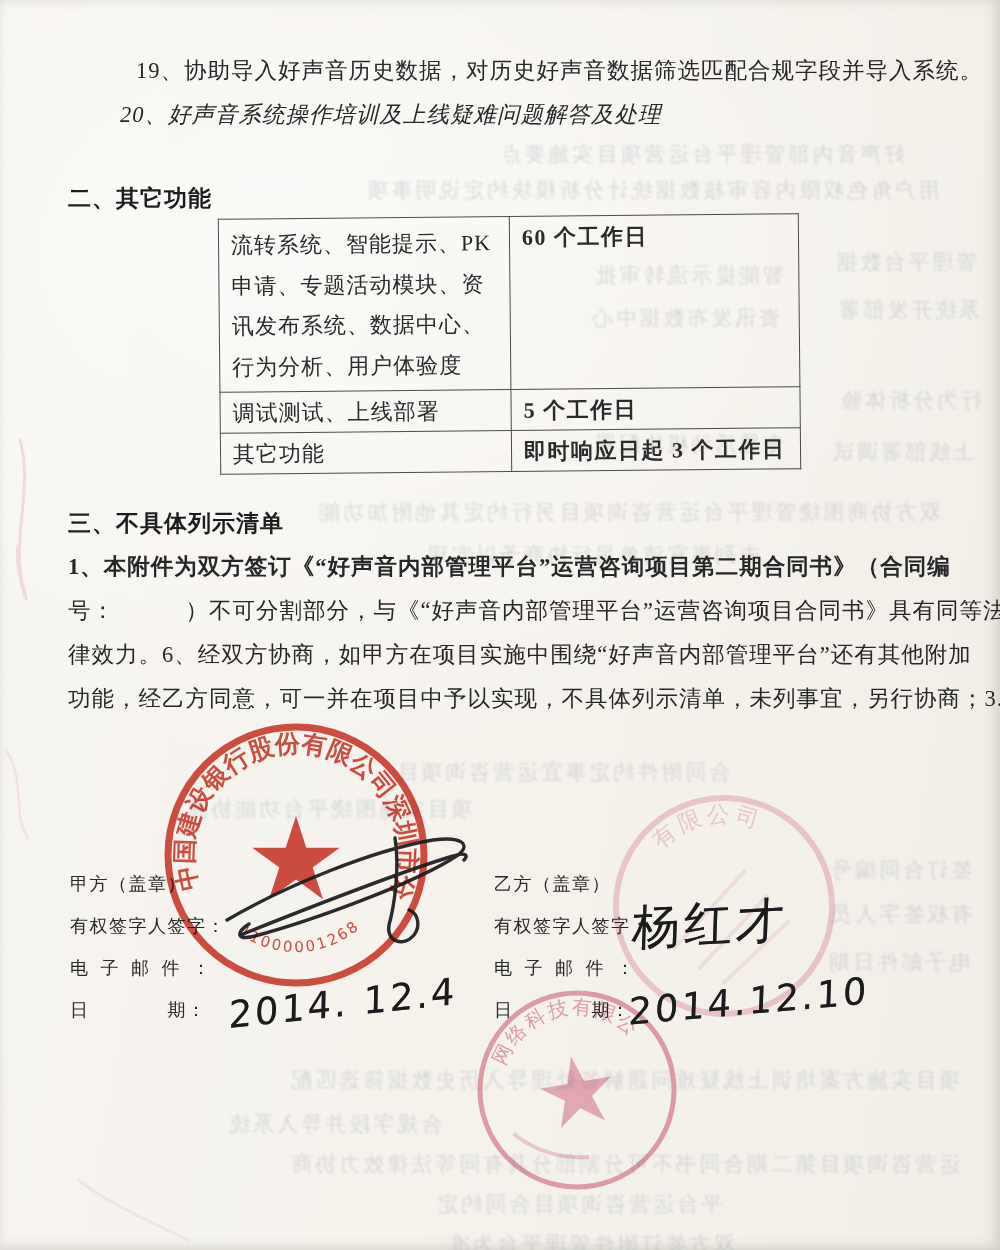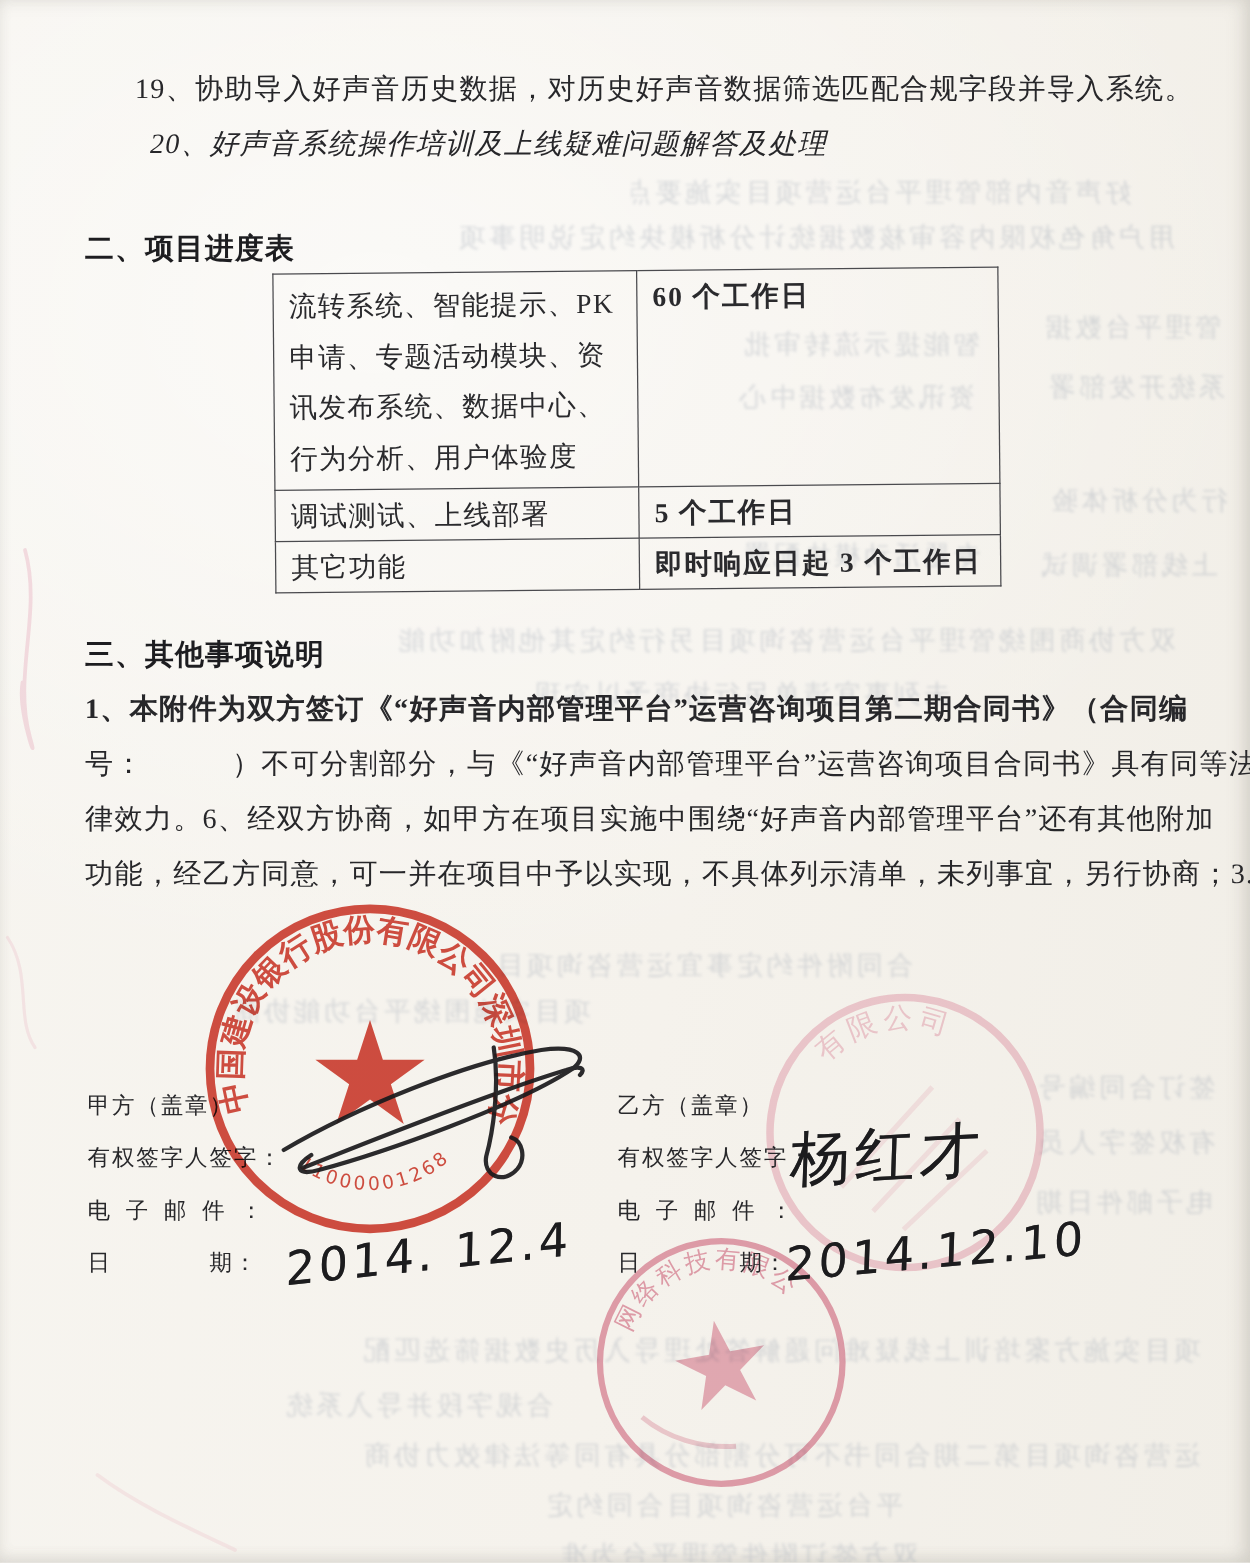--- a/index.html
+++ b/index.html
@@ -77,43 +77,43 @@
     </div>
 
   <svg style="left:0;top:420px;" width="60" height="420" viewBox="0 0 60 420">
     <path d="M20,20 C34,70 10,120 24,170 C32,198 14,150 18,126" fill="none" stroke="#e39fb2" stroke-width="3" opacity=".33" stroke-linecap="round"></path>
     <path d="M6,330 C26,360 12,395 28,418" fill="none" stroke="#e7abbc" stroke-width="2.5" opacity=".25" stroke-linecap="round"></path>
   </svg>
   <svg style="left:60px;top:1170px;" width="140" height="80" viewBox="0 0 140 80">
     <path d="M18,10 C50,34 90,52 128,70" fill="none" stroke="#e7abbc" stroke-width="3" opacity=".22" stroke-linecap="round"></path>
   </svg>
 
-  <div class="txt" style="left:108px;top:55px;">19、协助导入好声音历史数据，对历史好声音数据筛选匹配合规字段并导入系统。</div>
+  <div class="txt" style="left:136px;top:55px;">19、协助导入好声音历史数据，对历史好声音数据筛选匹配合规字段并导入系统。</div>
   <div class="txt" style="left:120px;top:99px;font-style:italic;">20、好声音系统操作培训及上线疑难问题解答及处理</div>
 
-  <div class="txt heading" style="left:68px;top:183px;">二、项目进度表</div>
+  <div class="txt heading" style="left:68px;top:183px;">二、其它功能</div>
 
   <table id="schedule">
     <tbody>
         <tr>
       <td class="task">流转系统、智能提示、PK 申请、专题活动模块、资讯发布系统、数据中心、行为分析、用户体验度</td>
       <td class="dur">60 个工作日</td>
     </tr>
     <tr>
       <td class="task" style="line-height:30px;">调试测试、上线部署</td>
       <td class="dur">5 个工作日</td>
     </tr>
     <tr>
       <td class="task" style="line-height:30px;">其它功能</td>
       <td class="dur">即时响应日起 3 个工作日</td>
     </tr>
   </tbody>
     </table>
 
-  <div class="txt heading" style="left:68px;top:508px;">三、其他事项说明</div>
+  <div class="txt heading" style="left:68px;top:508px;">三、不具体列示清单</div>
   <div class="txt" style="left:68px;top:551px;font-weight:bold;">1、本附件为双方签订《“好声音内部管理平台”运营咨询项目第二期合同书》（合同编</div>
   <div class="txt" style="left:68px;top:595px;">号：　　　）不可分割部分，与《“好声音内部管理平台”运营咨询项目合同书》具有同等法</div>
   <div class="txt" style="left:68px;top:639px;">律效力。6、经双方协商，如甲方在项目实施中围绕“好声音内部管理平台”还有其他附加</div>
   <div class="txt" style="left:68px;top:683px;">功能，经乙方同意，可一并在项目中予以实现，不具体列示清单，未列事宜，另行协商；3.</div>
 
   <svg class="stampFaint" style="left:604px;top:786px;transform:rotate(-14deg);" width="240" height="240" viewBox="0 0 240 240" opacity="0.32">
     <defs>
         <path id="arcBU" d="M66,55.7 A84,84 0 0 1 174,55.7"></path>
       </defs>
     <circle cx="120" cy="120" r="108" fill="none" stroke="#dc6d8b" stroke-width="6"></circle>

